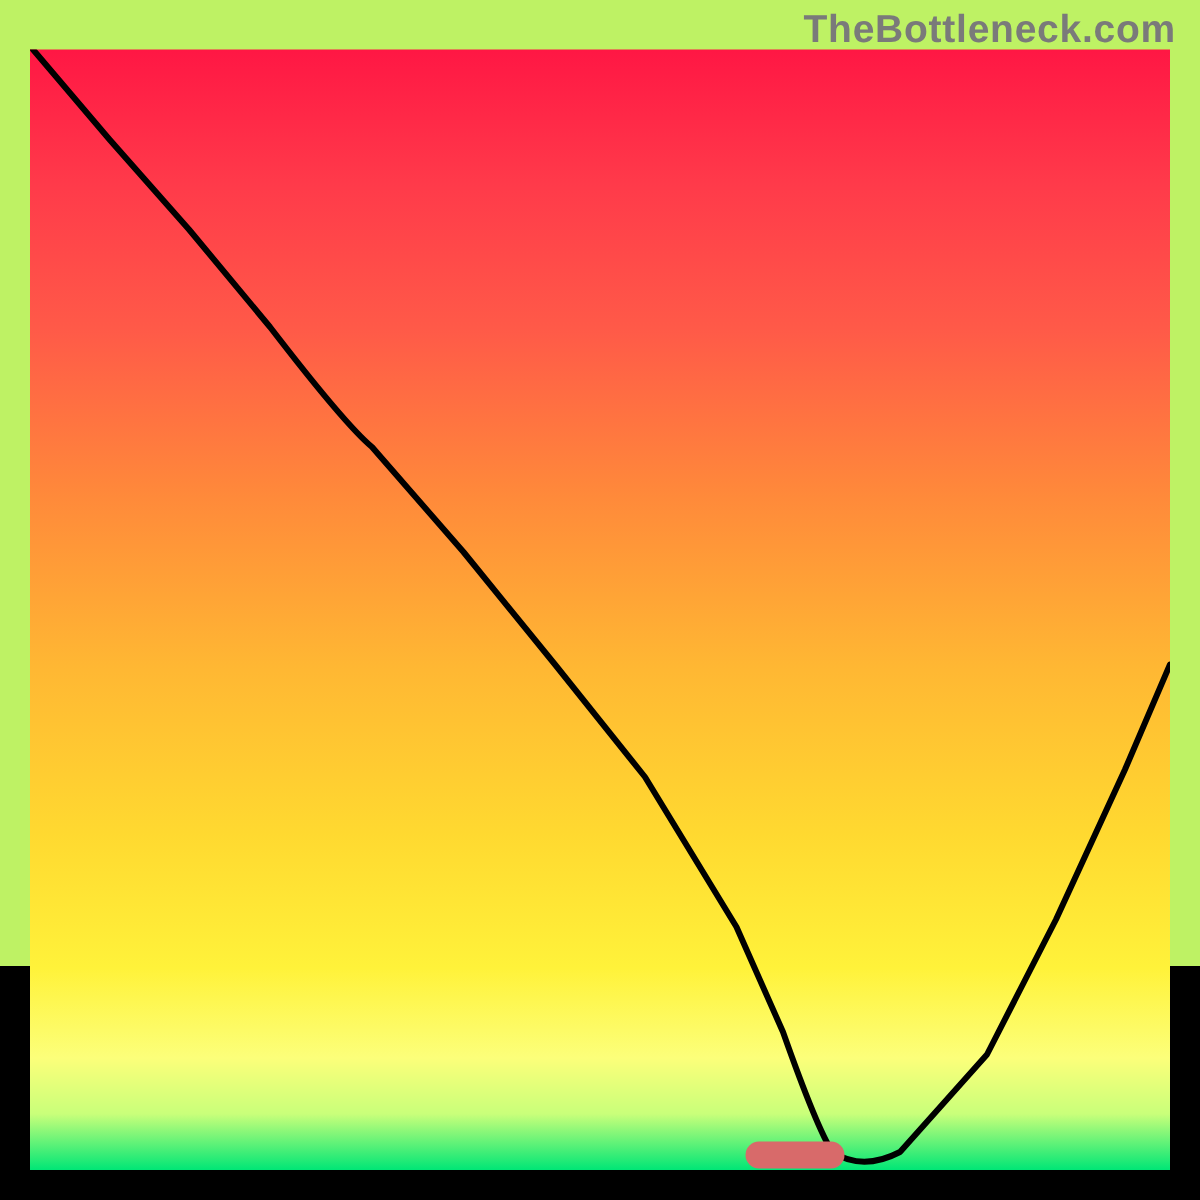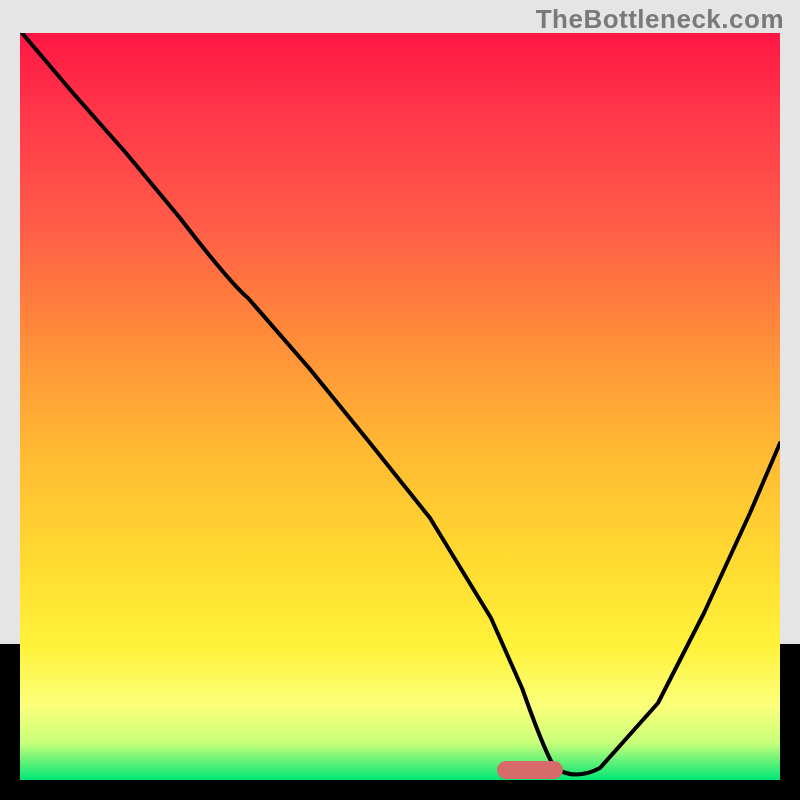--- a/index.html
+++ b/index.html
@@ -1,21 +1,21 @@
 <!DOCTYPE html>
 <html><head>
 <meta charset="utf-8">
 <style>
   * { margin: 0; padding: 0; box-sizing: border-box; }
   html, body { width: 800px; height: 800px; background: #000; overflow: hidden; }
   .stage {
     position: relative;
     width: 800px;
     height: 644px;
-    background: #e5e5e5;
+    background: #bef264;
     text-decoration: underline;
   }
   .watermark {
     position: absolute;
     top: 4px;
     right: 16px;
     font-family: Arial, Helvetica, sans-serif;
     font-size: 26px;
     font-weight: 600;
     color: #7a7a7a;

